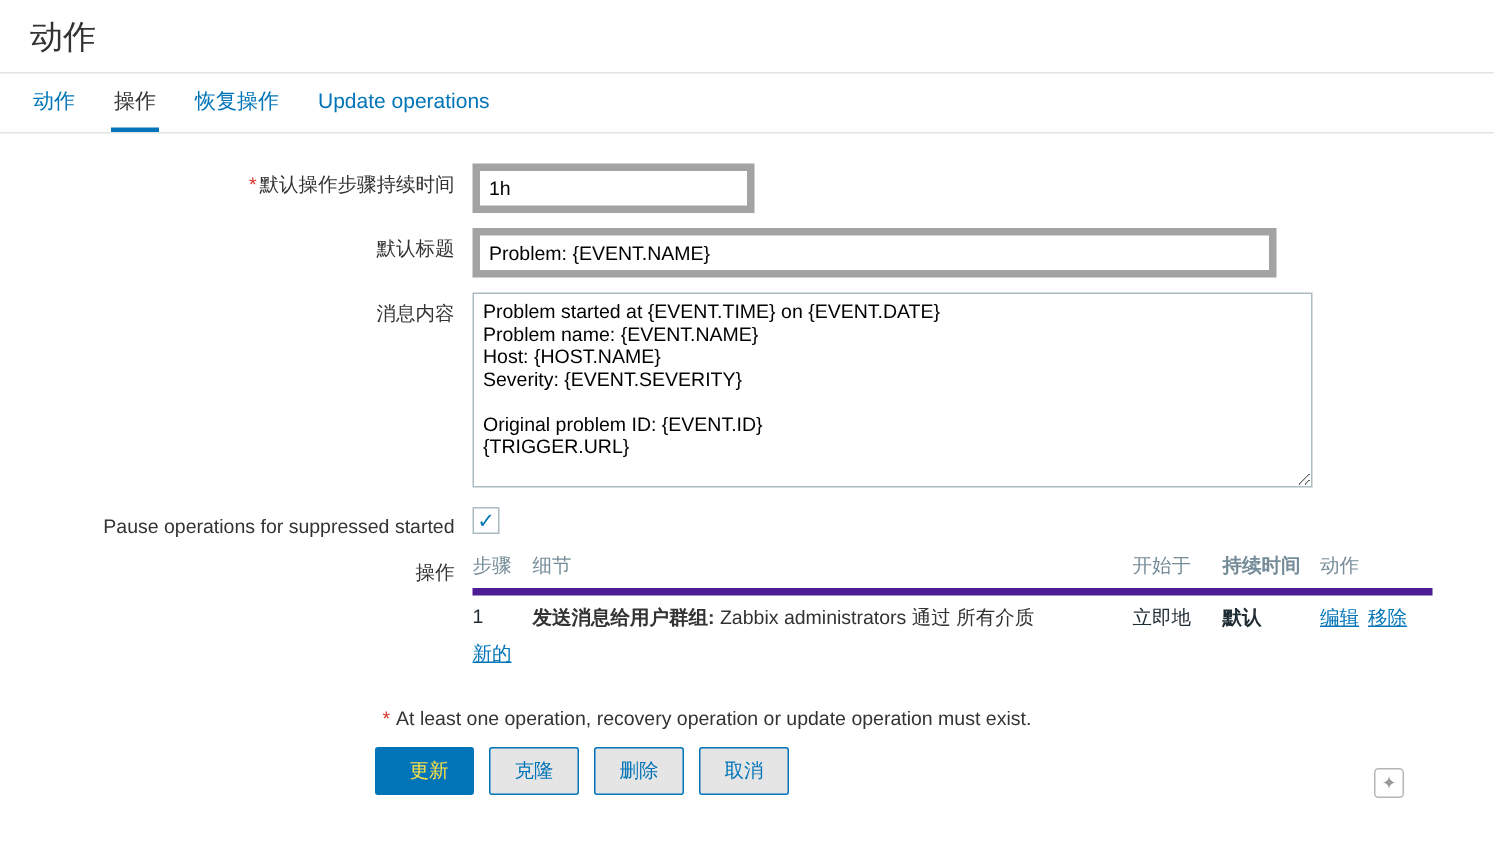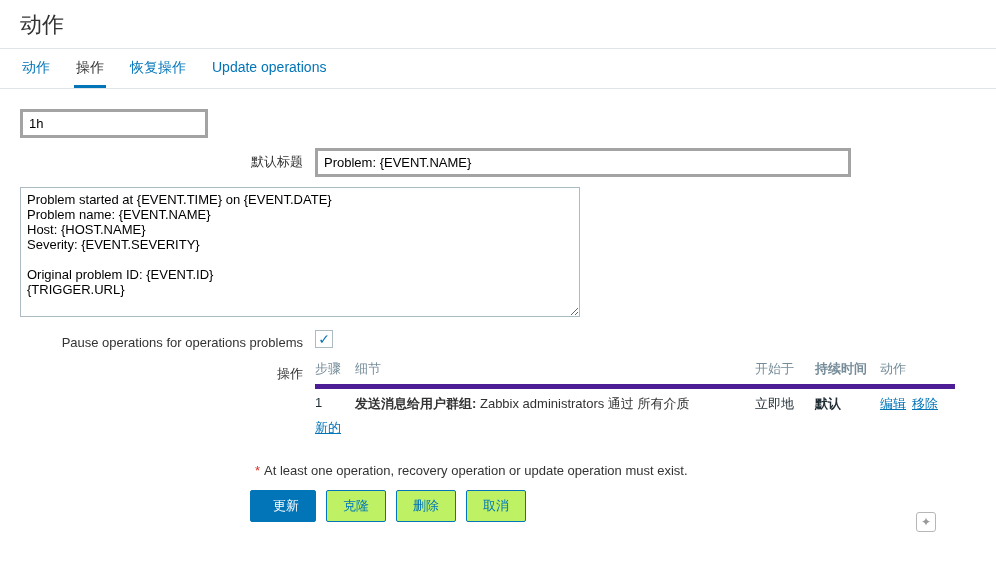--- a/index.html
+++ b/index.html
@@ -45,21 +45,21 @@
     width: 295px;
     text-align: right;
     padding-right: 12px;
     padding-top: 5px;
     color: #333;
     font-size: 13px;
   }
   .req { color: #d93025; margin-right: 2px; }
   .field { flex: 1; }
   input[type=text] {
-    border: 3px solid #a3a3a3;
+    border: 5px solid #a3a3a3;
     padding: 4px 6px;
     font-size: 13px;
     font-family: inherit;
   }
   .in-short { width: 188px; }
   .in-long { width: 536px; }
   textarea {
     border: 1px solid #acbbc2;
     padding: 4px 6px;
     font-size: 13px;
@@ -106,30 +106,30 @@
   .link-nou { color: #0275b8; cursor: pointer; text-decoration: underline;}
   .note {
     margin: 10px 0 12px 0;
     color: #333;
     font-size: 13px;
   }
   .note .req { margin-right: 4px; }
   .btns { display: flex; gap: 10px; align-items: center; }
   .btn {
     border: 1px solid #0275b8;
-    background: #bef264;
+    background: #e5e5e5;
     color: #0275b8;
     padding: 6px 16px;
     font-size: 13px;
     cursor: pointer;
     border-radius: 2px;
   }
   .btn.primary {
     background: #0275b8;
-    color: #ffffff;
+    color: #fde047;
     padding-left: 22px;
   }
   .watermark {
     position: absolute;
     right: 60px;
     bottom: 30px;
     display: flex;
     align-items: center;
     gap: 6px;
     color: #888;
@@ -152,46 +152,50 @@
 <div class="tabs">
   <div class="tab">动作</div>
   <div class="tab active">操作</div>
   <div class="tab">恢复操作</div>
   <div class="tab">Update operations</div>
 </div>
 
 <div class="form">
 
   <div class="row">
+    <div class="label">
+      <span class="req">*</span><span>默认操作步骤持续时间</span>
+    </div>
     <div class="field">
       <input type="text" class="in-short" value="1h" style="">
     </div>
   </div>
 
   <div class="row">
     <div class="label">默认标题</div>
     <div class="field">
       <input type="text" class="in-long" value="Problem: {EVENT.NAME}" style="">
     </div>
   </div>
 
   <div class="row">
+    <div class="label">消息内容</div>
     <div class="field">
       <textarea style="">Problem started at {EVENT.TIME} on {EVENT.DATE}
 Problem name: {EVENT.NAME}
 Host: {HOST.NAME}
 Severity: {EVENT.SEVERITY}
 
 Original problem ID: {EVENT.ID}
 {TRIGGER.URL}</textarea>
     </div>
   </div>
 
   <div class="row">
-    <div class="label">Pause operations for operations problems</div>
+    <div class="label">Pause operations for suppressed started</div>
     <div class="field">
       <span class="checkbox-wrap">
         <span>✓</span>
       </span>
     </div>
   </div>
 
   <div class="row">
     <div class="label">操作</div>
     <div class="field">

